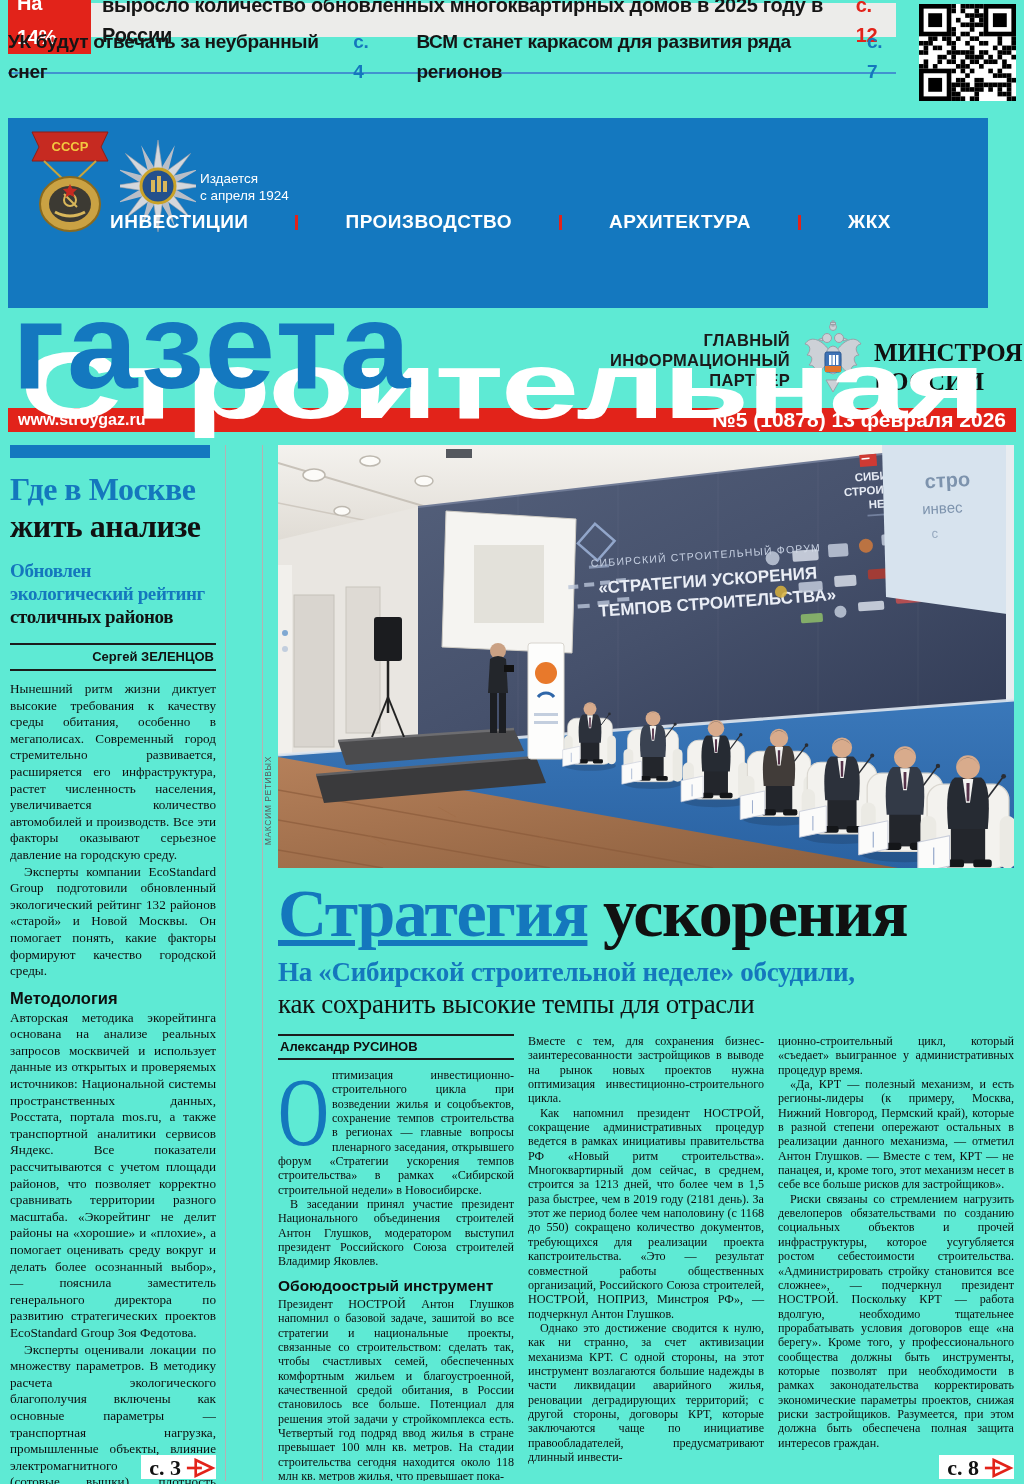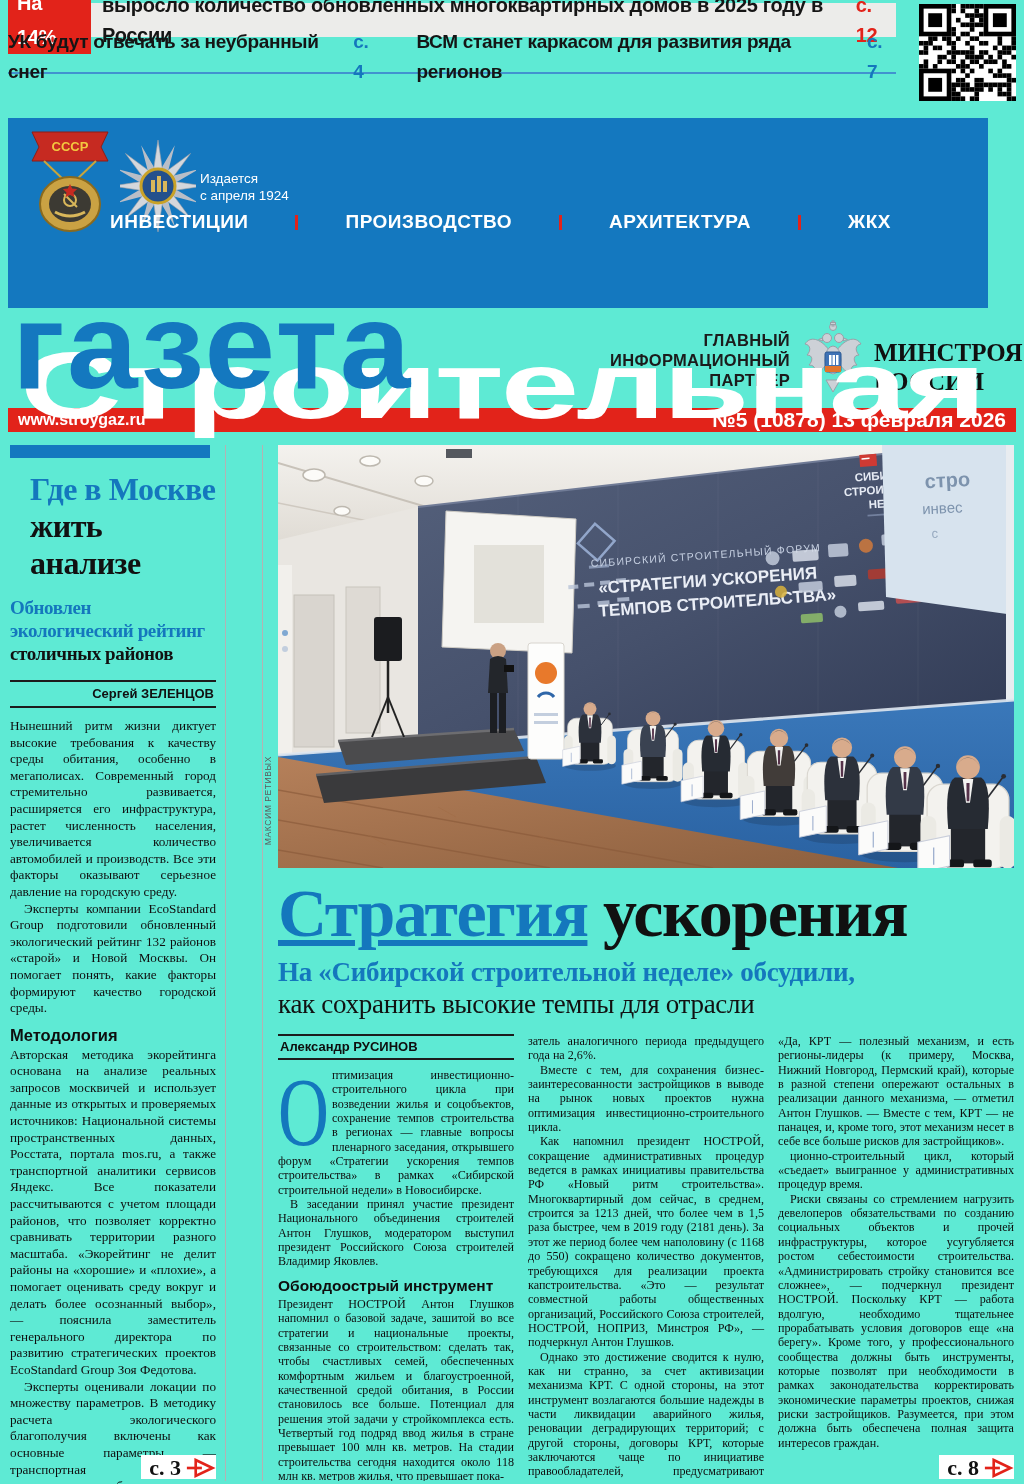--- a/index.html
+++ b/index.html
@@ -35,21 +35,21 @@
   .eagle{position:absolute;left:802px;top:314px;}
   .ministry{position:absolute;left:874px;top:338px;font:700 25px/29px "Liberation Serif",serif;color:#101010;}
   
   .dateline{position:absolute;left:8px;top:408px;width:1008px;height:24px;background:#e2231a;color:#fff;
             display:flex;justify-content:space-between;align-items:center;padding:0 10px;box-sizing:border-box;
             font:700 16px/24px "Liberation Sans",sans-serif;}
   .dateline .issue{font-size:21px;}
   
   .leftcol{position:absolute;left:10px;top:445px;width:206px;height:1036px;}
   .bluebar{width:200px;height:13px;background:#1478bf;}
-  .lc-title{margin-top:13px;font:700 32px/37px "Liberation Serif",serif;letter-spacing:-.5px;margin-left:20px;}
+  .lc-title{margin-top:13px;font:700 32px/37px "Liberation Serif",serif;letter-spacing:-.5px;}
   .lc-title .b{color:#1477bd;display:block;}
   .lc-title .k{color:#111;display:block;}
   .lc-deck{margin-top:14px;font:700 19px/23px "Liberation Serif",serif;letter-spacing:-.4px;}
   .lc-deck .b{color:#1477bd;}
   .byline-box{margin-top:15px;border-top:2px solid #1c1c1c;border-bottom:2px solid #1c1c1c;
               padding:4px 2px;text-align:right;font:700 13px/16px "Liberation Sans",sans-serif;}
   .lc-body{margin-top:10px;font:400 13.2px/16.6px "Liberation Serif",serif;text-align:justify;
            color:#0e0e0e;hyphens:auto;}
   .lc-body p{margin:0;}
   .lc-body p+p{text-indent:14px;}
@@ -684,28 +684,27 @@
 
     <div class="cols">
       <div class="col">
         <div class="byline-box2">Александр РУСИНОВ</div>
         <p><span class="dropcap">О</span><span>птимизация инвестиционно-строительного цикла при возведении жилья и соцобъектов, сохранение темпов строительства в регионах — главные вопросы пленарного заседания, открывшего форум «Стратегии ускорения темпов строительства» в рамках «Сибирской строительной недели» в Новосибирске.</span></p>
         <p>В заседании принял участие президент Национального объединения строителей Антон Глушков, модератором выступил президент Российского Союза строителей Владимир Яковлев.</p>
         <div class="subhead2">Обоюдоострый инструмент</div>
         <p>Президент НОСТРОЙ Антон Глушков напомнил о базовой задаче, зашитой во все стратегии и национальные проекты, связанные со строительством: сделать так, чтобы счастливых семей, обеспеченных комфортным жильем и благоустроенной, качественной средой обитания, в России становилось все больше. Потенциал для решения этой задачи у стройкомплекса есть. Четвертый год подряд ввод жилья в стране превышает 100 млн кв. метров. На стадии строительства сегодня находится около 118 млн кв. метров жилья, что превышает пока-</p>
       </div>
       <div class="col">
-        <p>затель аналогичного периода предыдущего года на 2,6%.</p>
         <p>Вместе с тем, для сохранения бизнес-заинтересованности застройщиков в выводе на рынок новых проектов нужна оптимизация инвестиционно-строительного цикла.</p>
         <p>Как напомнил президент НОСТРОЙ, сокращение административных процедур ведется в рамках инициативы правительства РФ «Новый ритм строительства». Многоквартирный дом сейчас, в среднем, строится за 1213 дней, что более чем в 1,5 раза быстрее, чем в 2019 году (2181 день). За этот же период более чем наполовину (с 1168 до 550) сокращено количество документов, требующихся для реализации проекта капстроительства. «Это — результат совместной работы общественных организаций, Российского Союза строителей, НОСТРОЙ, НОПРИЗ, Минстроя РФ», — подчеркнул Антон Глушков.</p>
         <p>Однако это достижение сводится к нулю, как ни странно, за счет активизации механизма КРТ. С одной стороны, на этот инструмент возлагаются большие надежды в части ликвидации аварийного жилья, реновации деградирующих территорий; с другой стороны, договоры КРТ, которые заключаются чаще по инициативе правообладателей, предусматривают длинный инвести-</p>
       </div>
       <div class="col">
+        <p>ционно-строительный цикл, который «съедает» выигранное у административных процедур время.</p>
         <p>«Да, КРТ — полезный механизм, и есть регионы-лидеры (к примеру, Москва, Нижний Новгород, Пермский край), которые в разной степени опережают остальных в реализации данного механизма, — отметил Антон Глушков. — Вместе с тем, КРТ — не панацея, и, кроме того, этот механизм несет в себе все больше рисков для застройщиков».</p>
-        <p>ционно-строительный цикл, который «съедает» выигранное у административных процедур время.</p>
         <p>Риски связаны со стремлением нагрузить девелоперов обязательствами по созданию социальных объектов и прочей инфраструктуры, которое усугубляется ростом себестоимости строительства. «Администрировать стройку становится все сложнее», — подчеркнул президент НОСТРОЙ. Поскольку КРТ — работа вдолгую, необходимо тщательнее прорабатывать условия договоров еще «на берегу». Кроме того, у профессионального сообщества должны быть инструменты, которые позволят при необходимости в рамках законодательства корректировать экономические параметры проектов, снижая риски застройщиков. Разумеется, при этом должна быть обеспечена полная защита интересов граждан.</p>
       </div>
       <div class="jump">
         <span>с. 8</span>
         <svg width="30" height="20" viewBox="0 0 34 22">
           <path d="M1,11 H18" stroke="#e2231a" stroke-width="3" fill="none"></path>
           <path d="M11,2 L30,11 L11,20 Z" fill="none" stroke="#e2231a" stroke-width="3"></path>
         </svg>
       </div>
     </div>

